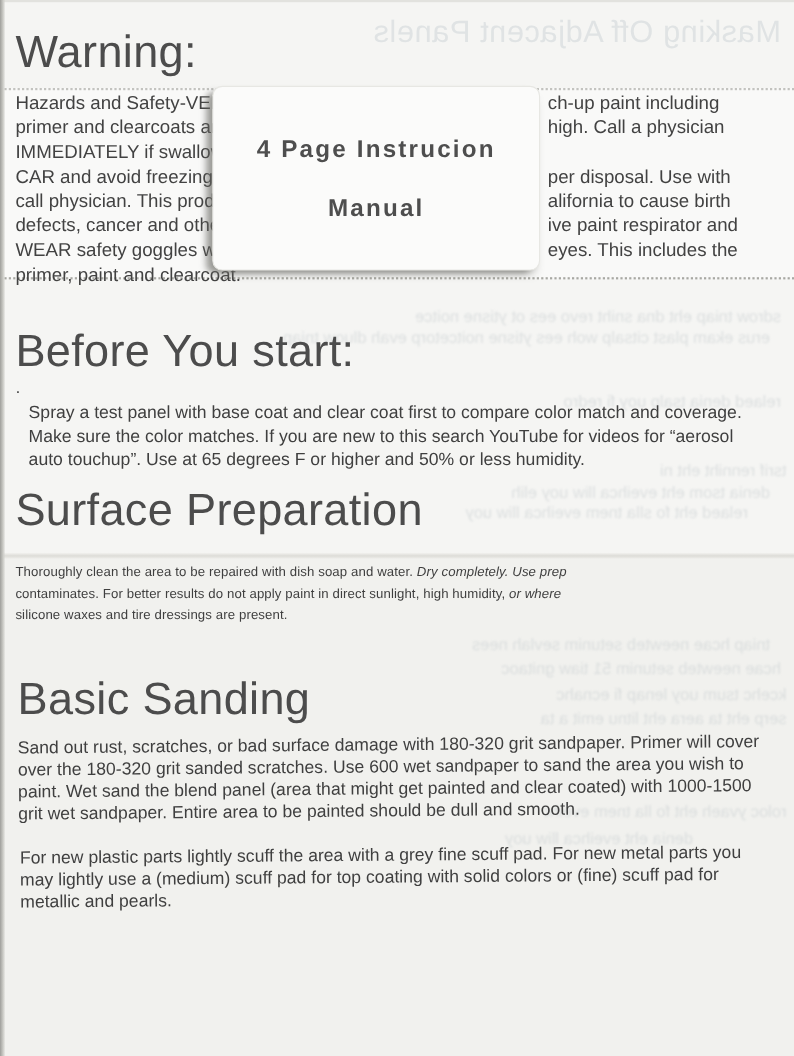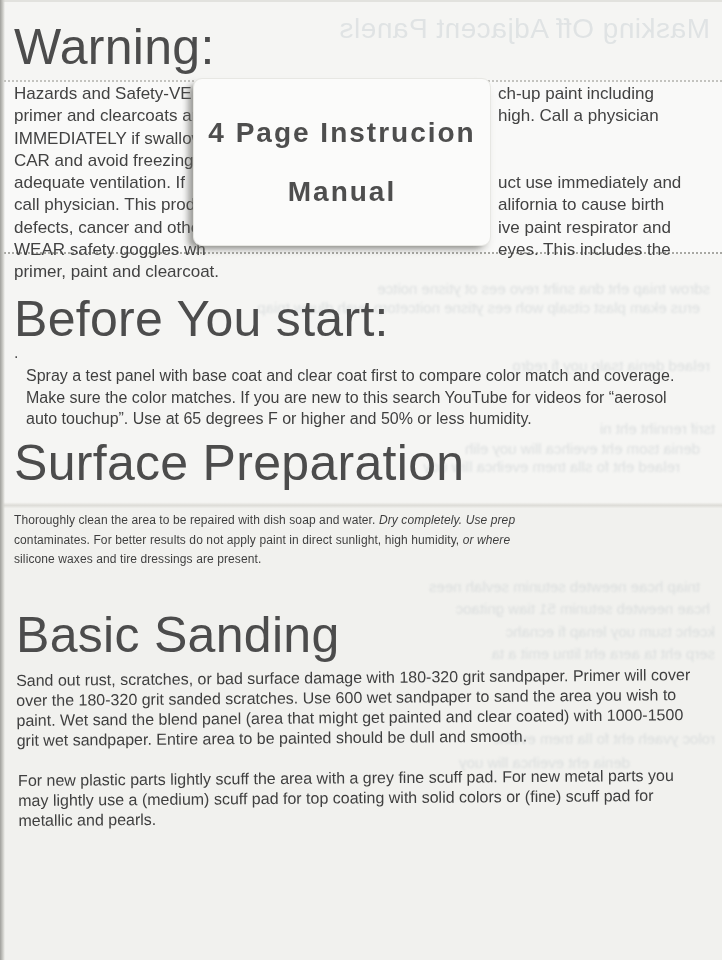--- a/index.html
+++ b/index.html
@@ -16,42 +16,42 @@
     background:linear-gradient(to right,#9f9f9b,#cfcfca 60%,rgba(245,245,243,0));}
   .top-strip{position:absolute;left:0;top:0;width:722px;height:2px;background:#e2e2de;}
 
   
   .bleed{position:absolute;transform:scaleX(-1);color:#ccd1d3;opacity:.6;
     filter:blur(1.1px);font-size:15px;white-space:nowrap;overflow:hidden;}
   .bleed-title{position:absolute;transform:scaleX(-1);color:#dee2e3;opacity:.9;
     filter:blur(.7px);font-size:28px;letter-spacing:.5px;white-space:nowrap;}
 
   
-  .h1{position:absolute;left:14px;font-size:50px;line-height:46px;font-weight:300;
+  .h1{position:absolute;left:14px;font-size:41px;line-height:46px;font-weight:300;
     color:#4c4c4c;letter-spacing:.3px;}
 
   
   .tape{position:absolute;left:0;top:80px;width:722px;height:170px;
     background:rgba(255,255,255,.45);
     border-top:2px dotted rgba(150,150,144,.55);
     border-bottom:2px dotted rgba(125,125,118,.65);}
 
   
   #warning-para{position:absolute;left:14px;top:84px;width:700px;font-size:17px;color:#424242;}
   .warn-line{position:relative;height:22.3px;white-space:nowrap;}
   .wl{position:absolute;left:0;}
   .wr{position:absolute;left:484px;}
 
   
   .sticker{
     position:absolute;left:193px;top:78px;width:296px;height:166px;
     background:#fbfbfa;border:1px solid #e7e7e3;border-radius:9px;
     box-shadow:-7px 4px 6px -2px rgba(100,100,95,.6), 0 7px 9px -5px rgba(120,120,112,.45);
     display:flex;flex-direction:column;align-items:center;justify-content:center;gap:27px;
-    color:#4e4e4e;font-weight:bold;font-size:28px;letter-spacing:2px;white-space:nowrap;
+    color:#4e4e4e;font-weight:bold;font-size:22px;letter-spacing:2px;white-space:nowrap;
   }
 
   
   .para{position:absolute;color:#3f3f3f;}
   .pline{white-space:nowrap;}
   .it{font-style:italic;}
   #before-para{left:26px;top:365px;width:700px;font-size:16px;line-height:21.5px;}
   #surface-para{left:14px;top:511px;width:700px;font-size:12px;line-height:19.6px;letter-spacing:.1px;}
   #sanding-para{left:16px;top:671px;width:700px;font-size:16px;line-height:20px;
     transform:rotate(-.5deg);transform-origin:left top;}
@@ -96,24 +96,21 @@
       </div>
       <div class="warn-line">
         <span class="wl">primer and clearcoats ar</span>
         <span class="wr">high. Call a physician</span>
       </div>
       <div class="warn-line">
         <span class="wl">IMMEDIATELY if swallow</span>
       </div>
       <div class="warn-line">
         <span class="wl">CAR and avoid freezing.</span>
-      </div>
-      <div class="warn-line">
-        <span class="wl">adequate ventilation. If</span>
-        <span class="wr">uct use immediately and</span>
+        <span class="wr">per disposal. Use with</span>
       </div>
       <div class="warn-line">
         <span class="wl">call physician. This produ</span>
         <span class="wr">alifornia to cause birth</span>
       </div>
       <div class="warn-line">
         <span class="wl">defects, cancer and othe</span>
         <span class="wr">ive paint respirator and</span>
       </div>
       <div class="warn-line">

